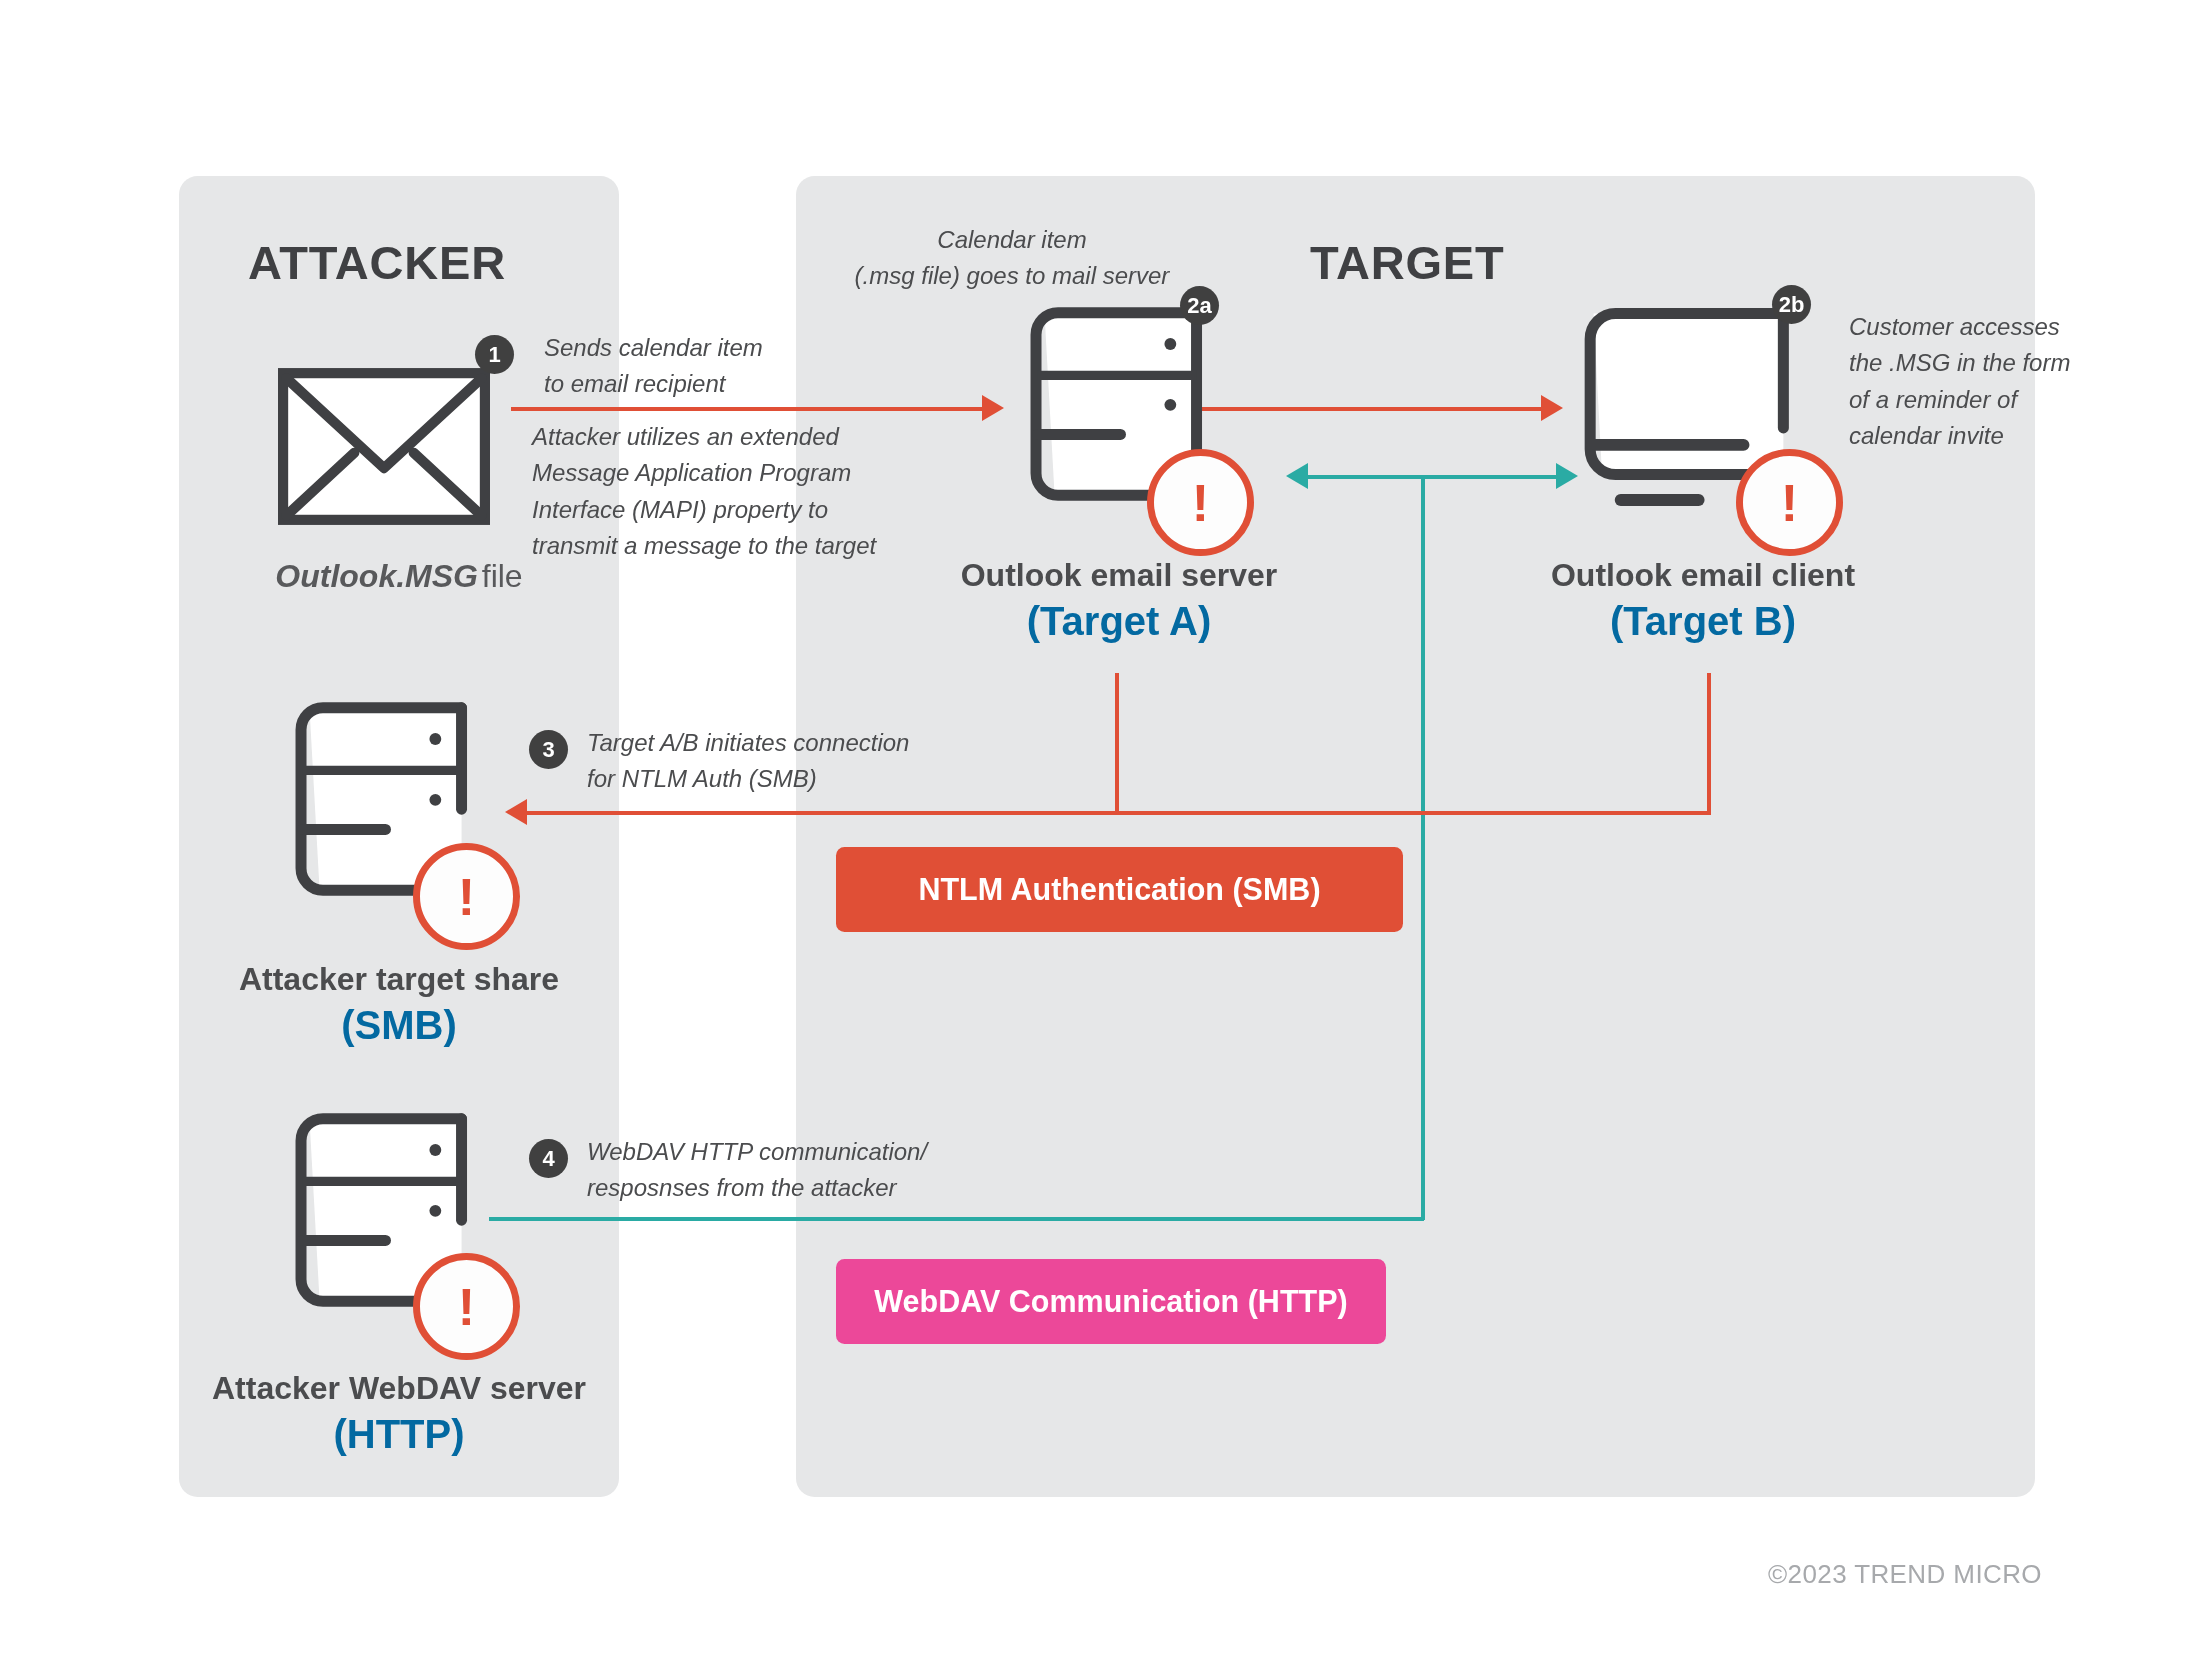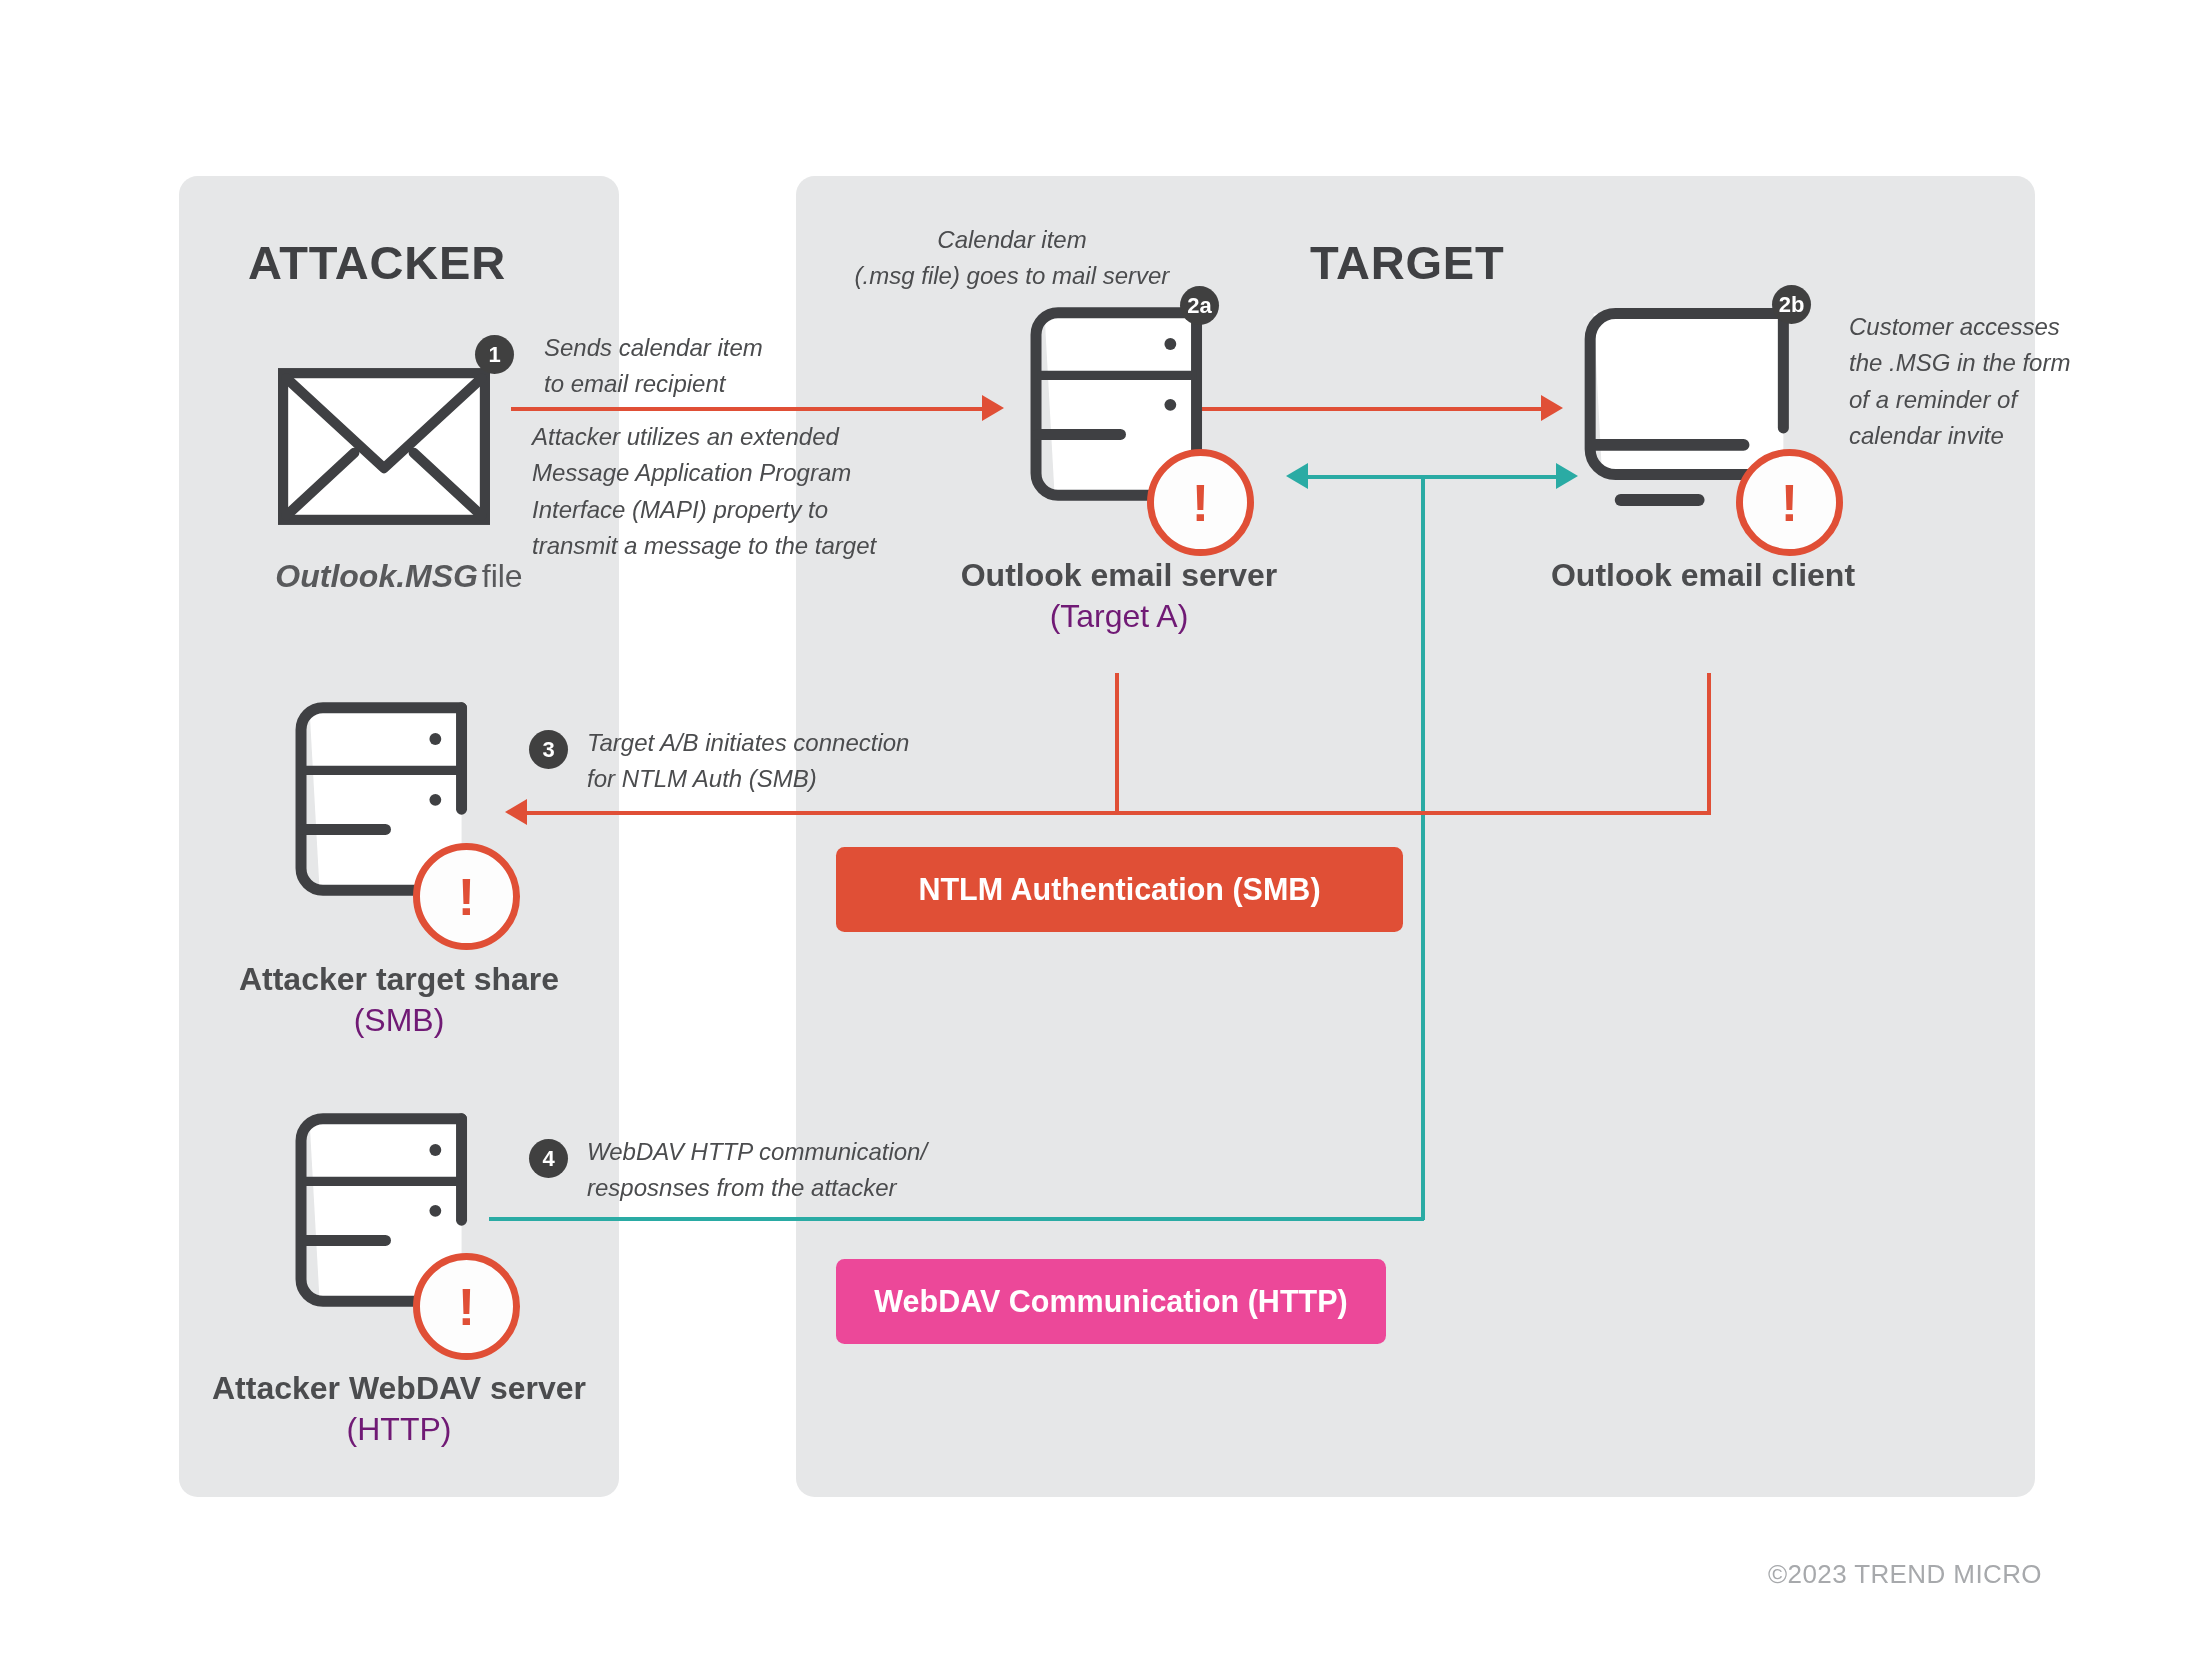--- a/index.html
+++ b/index.html
@@ -11,21 +11,21 @@
   #panel-target{left:796px;top:176px;width:1239px;height:1321px;}
 
   .zone-title{position:absolute;font-weight:bold;color:#3F4043;
               font-size:47px;letter-spacing:0.8px;}
   #zone-title-attacker{left:248px;top:235px;}
   #zone-title-target{left:1310px;top:235px;}
 
   
   .node-label{position:absolute;text-align:center;color:#58595B;line-height:1.28;}
   .node-label .l1{font-weight:bold;font-size:32px;color:#4B4C4E;display:block;}
-  .node-label .l2{font-weight:normal;font-size:32px;color:#701a75;display:block;}
+  .node-label .l2{font-weight:bold;font-size:40px;color:#0369a1;display:block;}
 
   
   .anno{position:absolute;font-style:italic;color:#4B4C4E;font-size:24px;
         line-height:1.52;white-space:pre-line;}
   .anno.center{text-align:center;}
 
   
   .step{position:absolute;width:39px;height:39px;border-radius:50%;
         background:#404040;color:#fff;font-weight:bold;font-size:22px;
         display:flex;align-items:center;justify-content:center;z-index:6;}
@@ -134,20 +134,21 @@
 <div class="step" style="left:1772px;top:285px;">2b</div>
 <div class="anno" style="left:1849px;top:309px;width:279px;">Customer accesses
 the .MSG in the form
 of a reminder of
 calendar invite</div>
 <div class="warn" style="left:1736px;top:449px;width:93px;height:93px;">
   <span style="font-size:52px;">!</span>
 </div>
 <div class="node-label" style="left:1498px;top:555px;width:410px;">
   <span class="l1">Outlook email client</span>
+  <span class="l2">(Target B)</span>
 </div>
 
 <div style="position:absolute;left:294px;top:701px;">
   <svg width="183" height="196" viewBox="0 0 216 232">
     <path d="M18 8 H198 V224 H30" fill="#fff"></path>
     <path d="M198 8 H34 A26 26 0 0 0 8 34 V198 A26 26 0 0 0 34 224 H198" fill="none" stroke="#3F4043" stroke-width="13" stroke-linecap="round" stroke-linejoin="round"></path>
     <path d="M198 8 V128" fill="none" stroke="#3F4043" stroke-width="13" stroke-linecap="round"></path>
     <line x1="10" y1="82" x2="198" y2="82" stroke="#3F4043" stroke-width="11"></line>
     <line x1="10" y1="152" x2="108" y2="152" stroke="#3F4043" stroke-width="13" stroke-linecap="round"></line>
     <circle cx="167" cy="45" r="7" fill="#3F4043"></circle>

